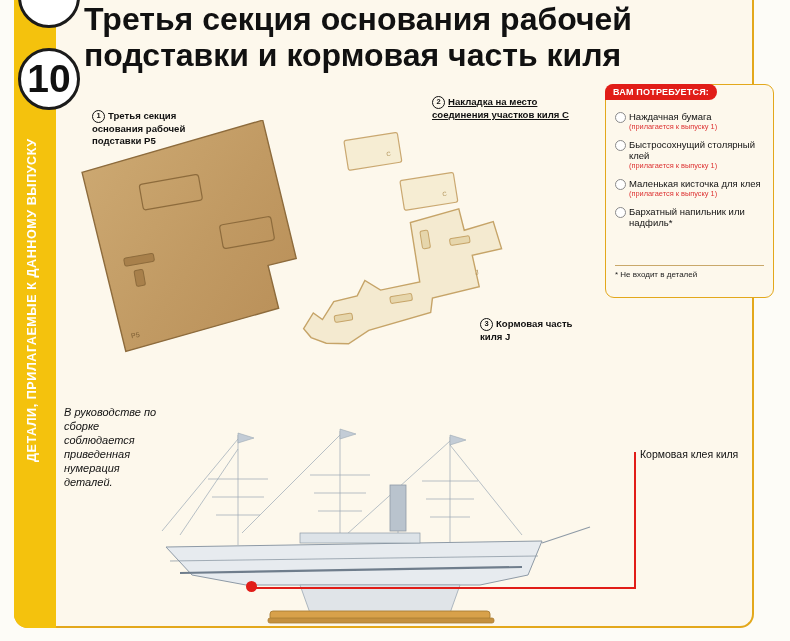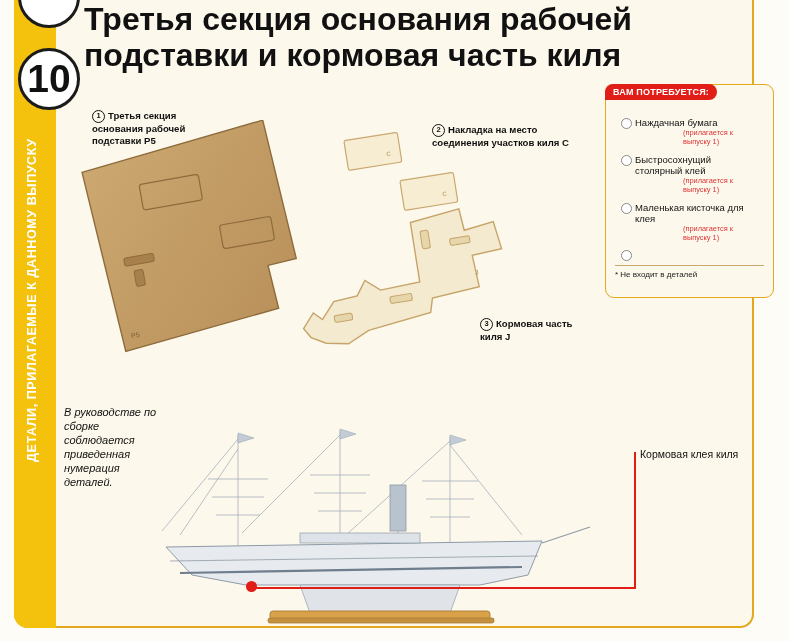--- a/index.html
+++ b/index.html
@@ -77,21 +77,21 @@
     font-weight:bold;color:#111;
   }
   
   .need-box{
     position:absolute;
     left:605px;top:84px;width:169px;height:214px;
     background:#fdf8ec;
     border:1.5px solid #e3a81c;
     border-radius:9px;
     box-sizing:border-box;
-    padding:6px;
+    padding:0;
   }
   .need-head{
     position:absolute;left:-1px;top:-1px;
     background:#e11d18;
     color:#ffffff;
     font-size:9px;font-weight:bold;
     padding:3px 8px 3px 8px;
     border-radius:8px 8px 8px 0;
     letter-spacing:.2px;
   }
@@ -105,21 +105,21 @@
     font-size:9.5px;
     color:#111;
     line-height:1.18;
   }
   .need-list li .bullet{
     position:absolute;left:0;top:1px;
     width:9px;height:9px;border-radius:50%;
     border:1px solid #8a8a8a;background:#fff;
   }
   .need-list li .sub{
-    display:block;font-size:7.4px;color:#d33;margin-top:1px;margin-left:48px;
+    display:block;font-size:7.4px;color:#d33;margin-top:1px;
   }
   .need-rule{
     position:absolute;left:9px;right:9px;top:180px;
     border-top:1px solid #c9a86a;
   }
   .need-foot{
     position:absolute;left:9px;top:185px;right:8px;
     font-size:8px;color:#222;
   }
   
@@ -187,30 +187,31 @@
         <span>Быстросохнущий столярный клей</span>
         <span class="sub">(прилагается к выпуску 1)</span>
       </li>
       <li>
         <span class="bullet"></span>
         <span>Маленькая кисточка для клея</span>
         <span class="sub">(прилагается к выпуску 1)</span>
       </li>
       <li>
         <span class="bullet"></span>
+        <span>Бархатный напильник или надфиль*</span>
       </li>
     </ul>
     <div class="need-rule"></div>
     <div class="need-foot">* Не входит в деталей</div>
   </div>
 
   <div class="callout" style="left:92px;top:110px;width:125px;">
     <span class="num">1</span><span>Третья секция основания рабочей подставки Р5</span>
   </div>
-  <div class="callout" style="left:432px;top:124px;width:145px;">
+  <div class="callout" style="left:432px;top:96px;width:145px;text-decoration:underline;">
     <span class="num">2</span><span>Накладка на место соединения участков киля С</span>
   </div>
   <div class="callout" style="left:480px;top:318px;width:110px;">
     <span class="num">3</span><span>Кормовая часть киля J</span>
   </div>
 
   <div class="part" style="left:78px;top:120px;">
     <svg width="300" height="250" viewBox="0 0 300 250">
       <defs>
         <linearGradient id="woodDark" x1="0" y1="0" x2="1" y2="1">

